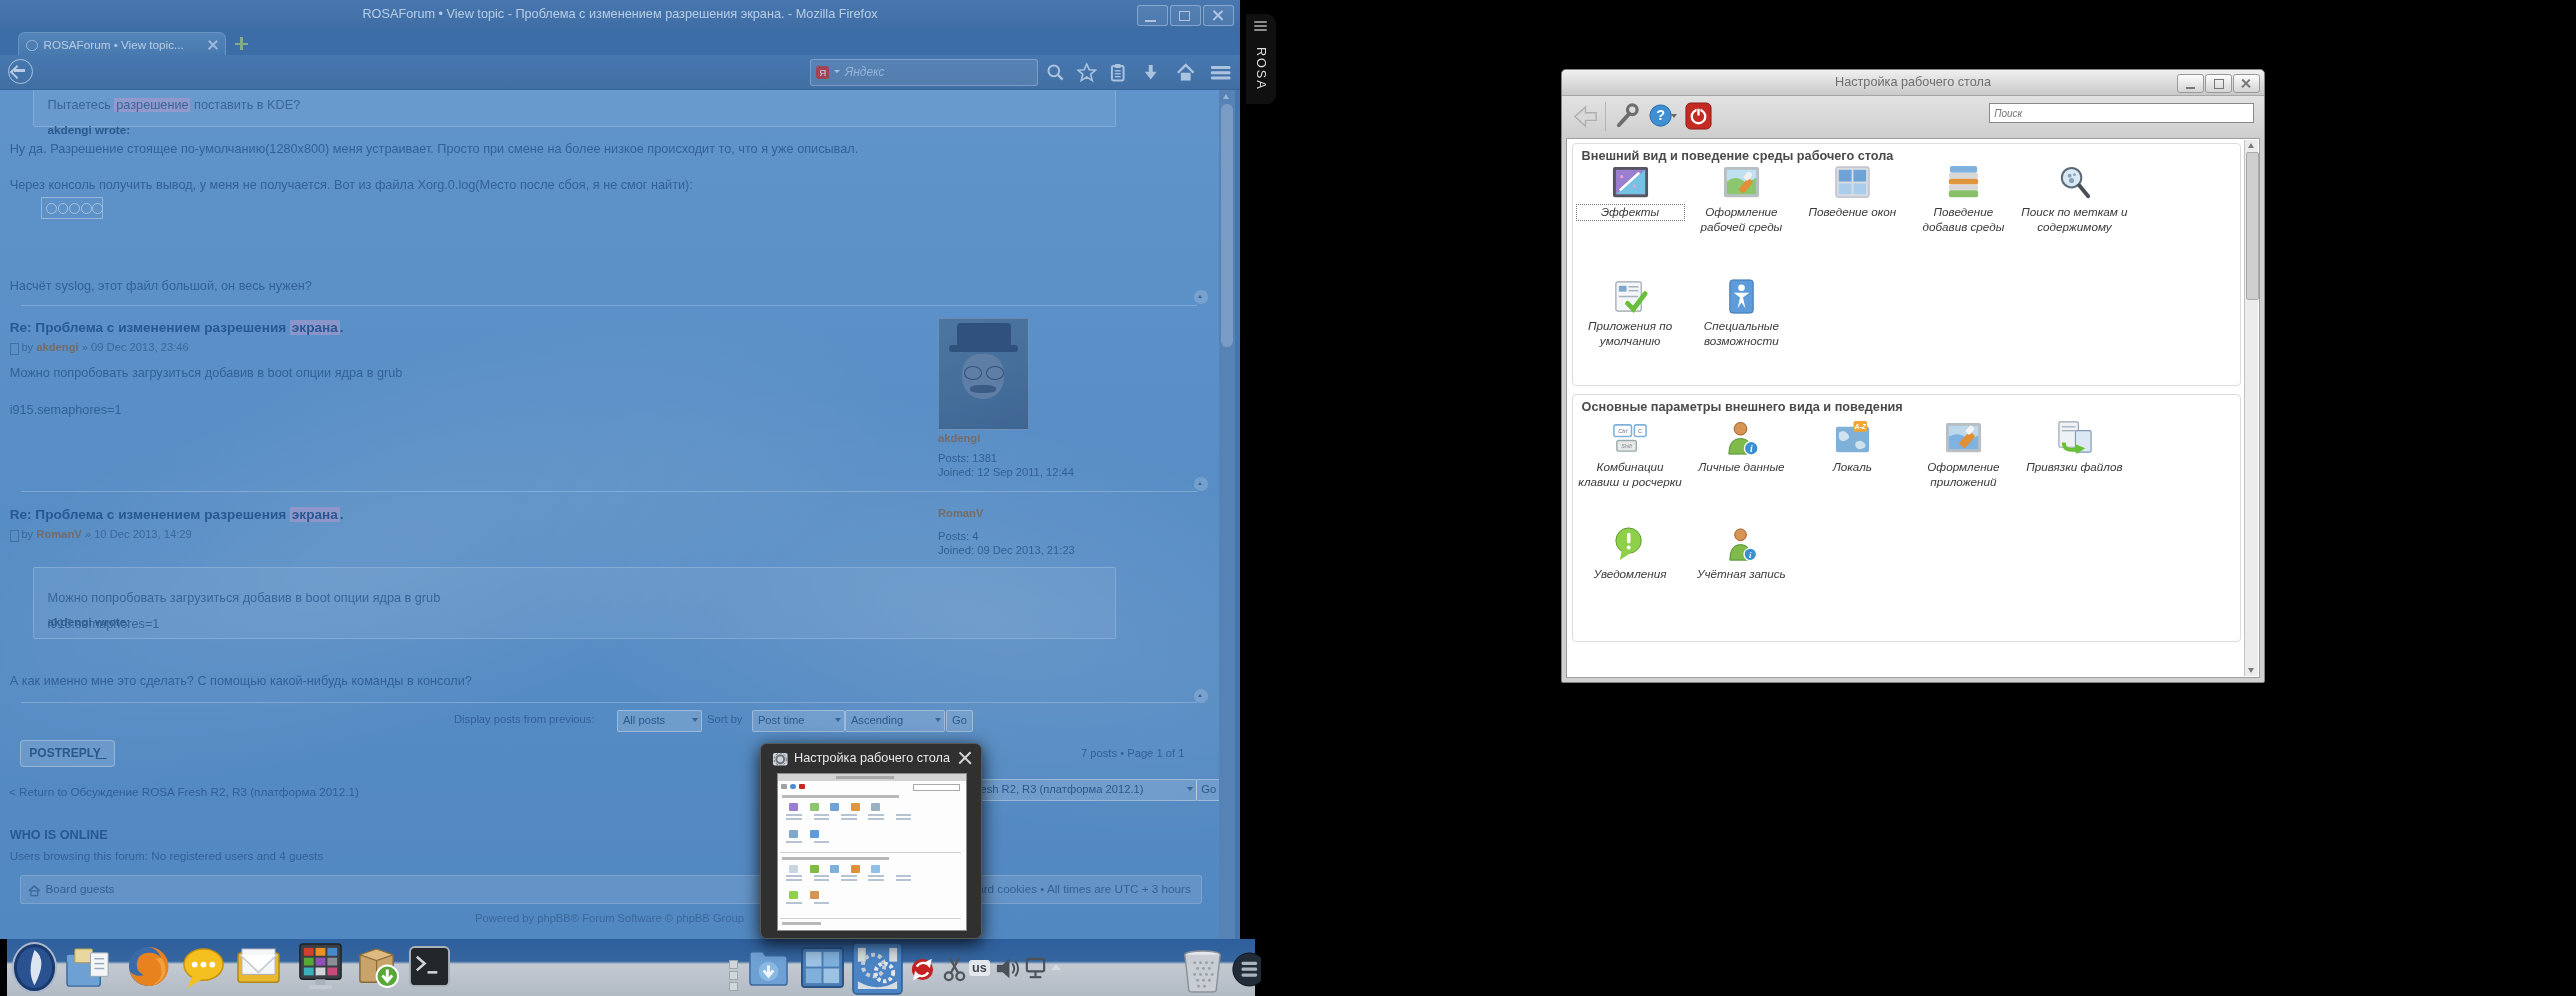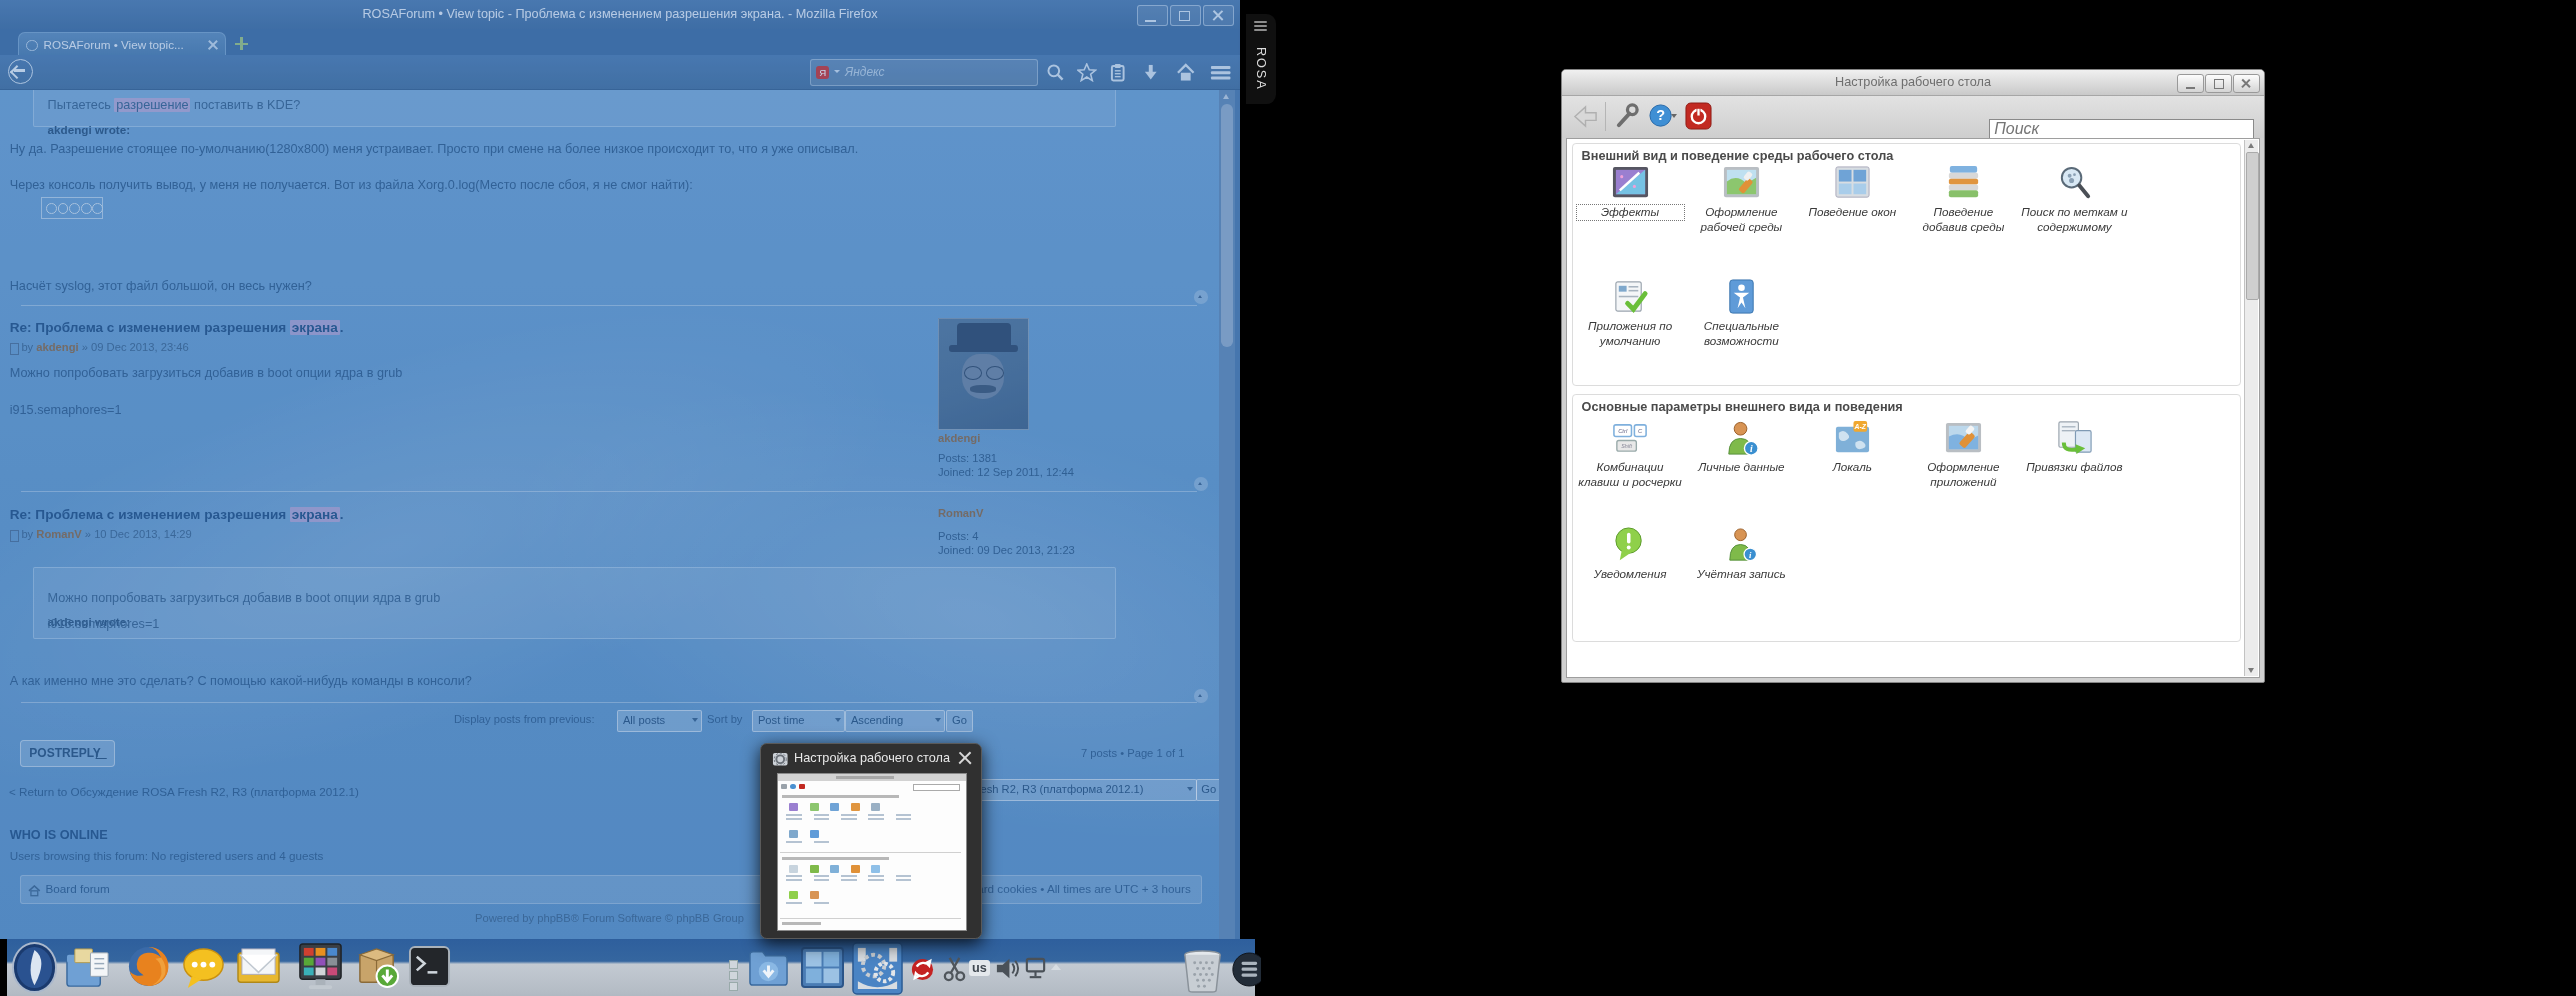--- a/index.html
+++ b/index.html
@@ -60,22 +60,22 @@
   .panel{position:absolute;left:3.9px;top:68px;width:692px;height:538px;background:#fff;border:1px solid #9e9e9e;}
   .secframe{position:absolute;left:4.9px;width:667px;border:1px solid #dcdcdc;border-radius:3.9px;}
   .sechdr{position:absolute;left:8.8px;top:4.9px;font-size:12.7px;font-weight:bold;color:#4a4a4a;white-space:nowrap;}
   .tile{position:absolute;width:107px;text-align:center;cursor:default;font-style:italic;}
   .tile .ic{width:45px;height:39px;margin:0 auto 1.9px auto;}
   .tlabel{font-size:11.7px;color:#3a3a3a;line-height:1.25;}
   .tile.sel .tlabel{outline:1px dotted #777;}
   .vscroll{position:absolute;right:1px;top:1px;width:12.7px;height:536px;background:#ececec;border-left:1px solid #c2c2c2;}
   .arr{position:absolute;left:2.9px;width:0;height:0;border-left:3.9px solid transparent;border-right:3.9px solid transparent;}
   .vthumb{position:absolute;left:1px;top:11.7px;width:10.7px;height:146px;background:#cfcfcf;border:1px solid #aaa;border-radius:1.9px;}
-  .sfield{position:absolute;right:9.7px;top:23px;width:265px;height:20.4px;background:#fff;border:1px solid #8a8a8a;
-     font-style:italic;color:#8f8f8f;font-size:16px;padding:0 3.9px;box-sizing:border-box;font-family:"Liberation Sans",sans-serif;}
+  .sfield{position:absolute;right:9.7px;top:7px;width:265px;height:20.4px;background:#fff;border:1px solid #8a8a8a;
+     font-style:italic;color:#8f8f8f;font-size:10px;padding:0 3.9px;box-sizing:border-box;font-family:"Liberation Sans",sans-serif;}
 
   
   #bar{position:absolute;left:7px;top:939px;width:1248px;height:74px;
      background:linear-gradient(180deg,#2e5f9d 0%,#35669f 30%,#c3cad2 34%,#b4bcc5 72%,#9ea8b3 100%);}
   .bico{position:absolute;}
   .traytxt{position:absolute;color:#3f4750;font-size:12.7px;font-weight:bold;}
 
   
   #popup{position:absolute;left:760px;top:743px;width:220px;height:194px;background:#303030;
      border:1px solid #5a5a5a;border-radius:6.8px;box-shadow:0 4.9px 17.5px rgba(0,0,0,.8);z-index:90;}
@@ -251,21 +251,21 @@
       <div class="gobtn" style="left:1196px;top:689px;width:23.4px">Go</div>
 
       <span class="t" style="left:9.7px;top:738px;color:#1f4f85;font-weight:bold;font-size:12.7px">WHO IS ONLINE</span>
       <span class="t" style="left:9.7px;top:759px;color:#2d5c8d;font-size:11.7px">Users browsing this forum: No registered users and 4 guests</span>
 
       <div class="abs" style="left:19.5px;top:785px;width:1180px;height:27px;background:rgba(255,255,255,.14);border:1px solid rgba(255,255,255,.25);border-radius:2.9px">
         <span class="abs" style="left:7.8px;top:6.8px;width:12.7px;height:10.7px"><svg width="12.7" height="11.7" viewBox="0 0 13 12">
               <path d="M1 6 L6.5 1 L12 6" fill="none" stroke="#3a6590" stroke-width="1.6"></path>
               <rect x="3" y="6" width="7" height="5" fill="none" stroke="#3a6590" stroke-width="1.3"></rect>
             </svg></span>
-        <span class="t" style="left:25px;top:5.8px;color:#2a5a8c;font-size:11.7px">Board forum</span>
+        <span class="t" style="left:25px;top:5.8px;color:#2a5a8c;font-size:11.7px">Board guests</span>
         <span class="t" style="right:9.7px;top:5.8px;color:#2d5c8d;font-size:11.7px">all board cookies • All times are UTC + 3 hours</span>
       </div>
       <span class="t" style="left:50%;transform:translateX(-50%);top:822px;color:#3a6590;font-size:11.2px">Powered by phpBB® Forum Software © phpBB Group</span>
     </div>
 
     <div class="scroll-ff">
       <span class="abs" style="left:3.9px;top:3.9px;border-left:3.9px solid transparent;border-right:3.9px solid transparent;border-bottom:5.8px solid rgba(255,255,255,.6)"></span>
       <div class="thumb"></div>
     </div>
   </div>

